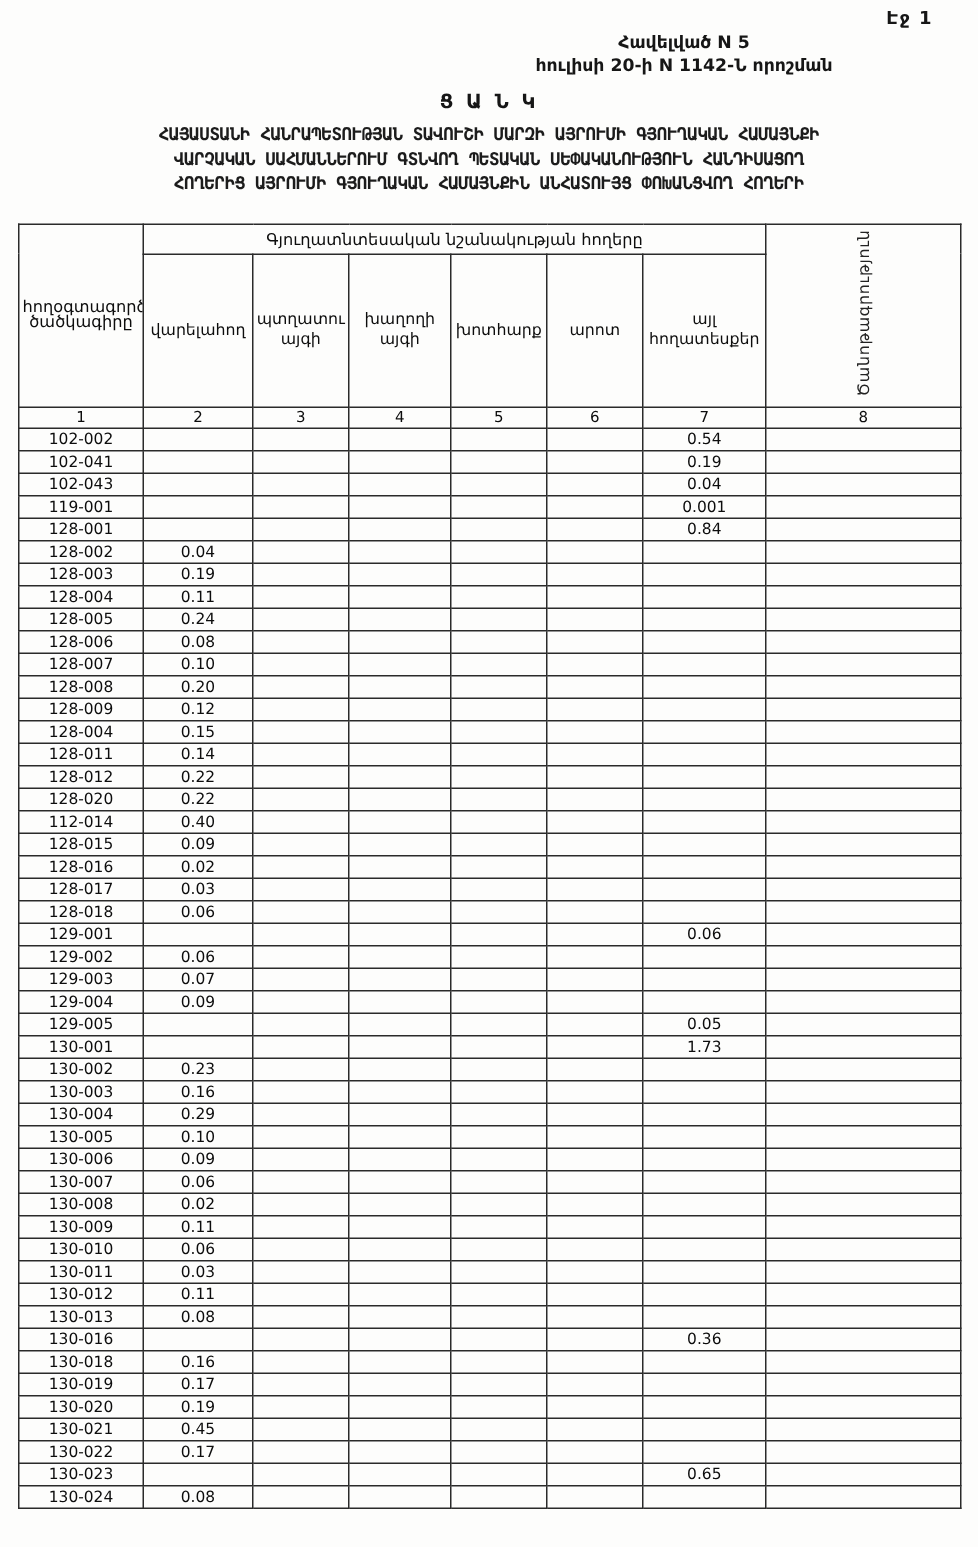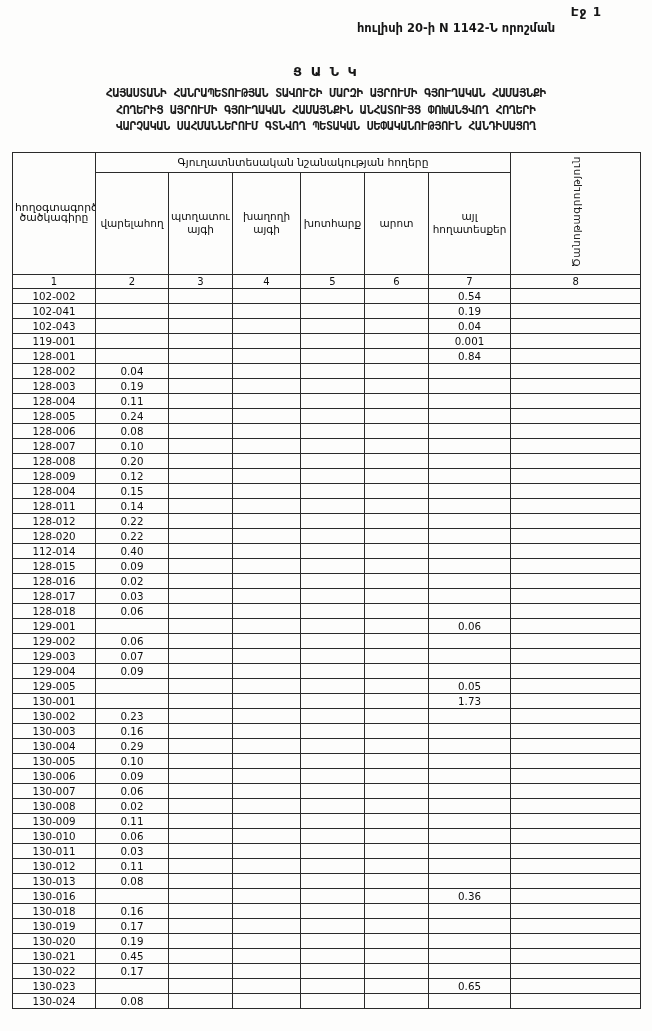--- a/index.html
+++ b/index.html
@@ -6,36 +6,36 @@
   html, body { margin: 0; padding: 0; }
   body {
     width: 652px; height: 1031px;
     background: #fdfdfc;
     color: #161616;
     font-family: "DejaVu Sans", "Liberation Sans", sans-serif;
     overflow: hidden;
   }
   .page-number {
     text-align: right;
-    padding: 5px 50px 0 0;
+    padding: 5px 30px 0 0;
     font-size: 12px;
     font-weight: 700;
     letter-spacing: 1px;
   }
   .appendix-block {
     width: 360px;
     margin: 2px 16px 0 auto;
     text-align: center;
     font-size: 11.5px;
     font-weight: 700;
     line-height: 15px;
   }
   .doc-title {
     text-align: center;
-    margin-top: 28px;
+    margin-top: 10px;
     font-size: 13px;
     font-weight: 700;
     letter-spacing: 2px;
   }
   .doc-subtitle {
     text-align: center;
     margin-top: 7px;
     font-size: 11.6px;
     font-weight: 700;
     line-height: 16.5px;
@@ -81,29 +81,30 @@
   tr.num-row td { height: 14px; font-size: 10px; padding: 0; }
   tbody.data-rows td { height: 15px; font-size: 10.3px; padding: 0 2px; white-space: nowrap; }
   tbody.data-rows td.code { font-weight: 400; }
 </style>
 </head>
 <body>
 
 <div class="page-number">Էջ 1</div>
 
 <div class="appendix-block">
+  <div>Հավելված N 5</div>
   <div>հուլիսի 20-ի N 1142-Ն որոշման</div>
 </div>
 
 <div class="doc-title">Ց Ա Ն Կ</div>
 
 <div class="doc-subtitle">
   <div>ՀԱՅԱՍՏԱՆԻ ՀԱՆՐԱՊԵՏՈՒԹՅԱՆ ՏԱՎՈՒՇԻ ՄԱՐԶԻ ԱՅՐՈՒՄԻ ԳՅՈՒՂԱԿԱՆ ՀԱՄԱՅՆՔԻ</div>
+  <div>ՎԱՐՉԱԿԱՆ ՍԱՀՄԱՆՆԵՐՈՒՄ ԳՏՆՎՈՂ ՊԵՏԱԿԱՆ ՍԵՓԱԿԱՆՈՒԹՅՈՒՆ ՀԱՆԴԻՍԱՑՈՂ</div>
   <div>ՀՈՂԵՐԻՑ ԱՅՐՈՒՄԻ ԳՅՈՒՂԱԿԱՆ ՀԱՄԱՅՆՔԻՆ ԱՆՀԱՏՈՒՅՑ ՓՈԽԱՆՑՎՈՂ ՀՈՂԵՐԻ</div>
-  <div>ՎԱՐՉԱԿԱՆ ՍԱՀՄԱՆՆԵՐՈՒՄ ԳՏՆՎՈՂ ՊԵՏԱԿԱՆ ՍԵՓԱԿԱՆՈՒԹՅՈՒՆ ՀԱՆԴԻՍԱՑՈՂ</div>
 </div>
 
 <table class="land-table">
   <colgroup>
     <col class="c1">
       <col class="c2">
       <col class="c3">
       <col class="c4">
     <col class="c5">
       <col class="c6">

